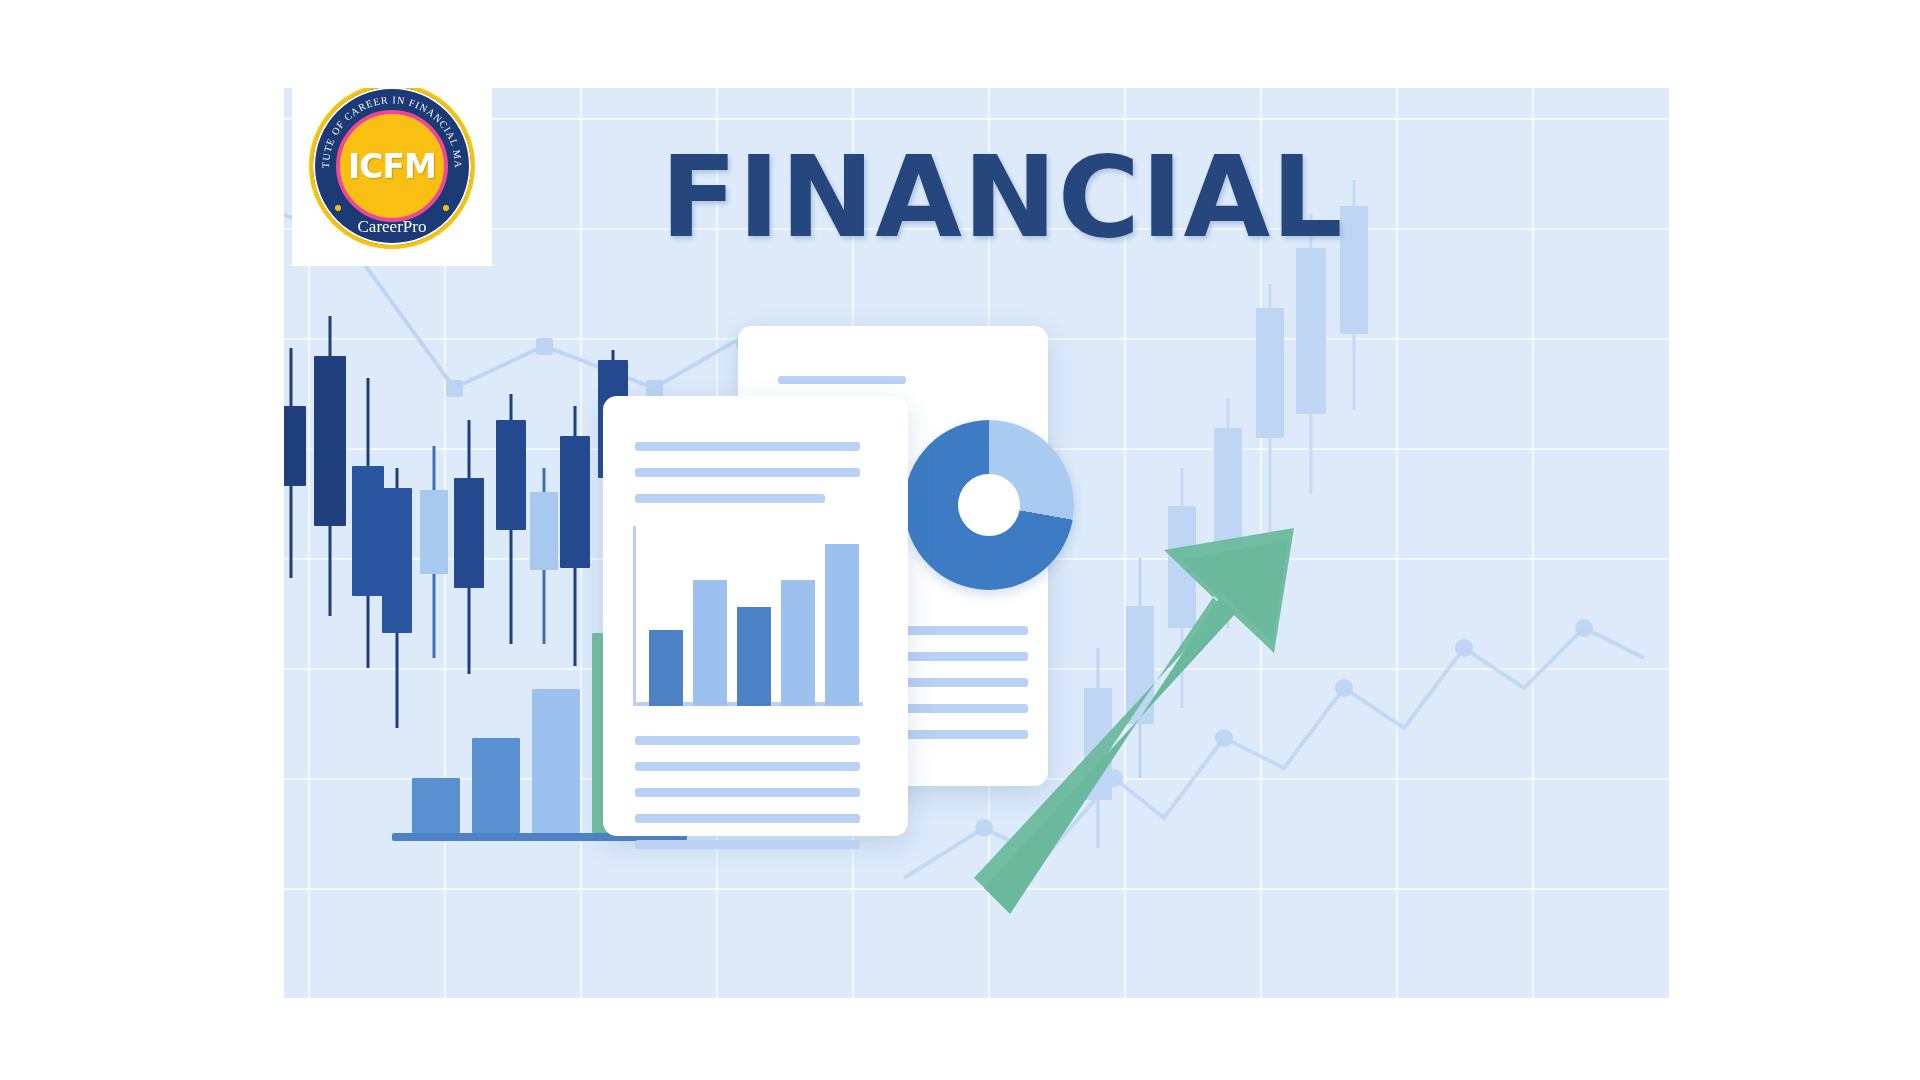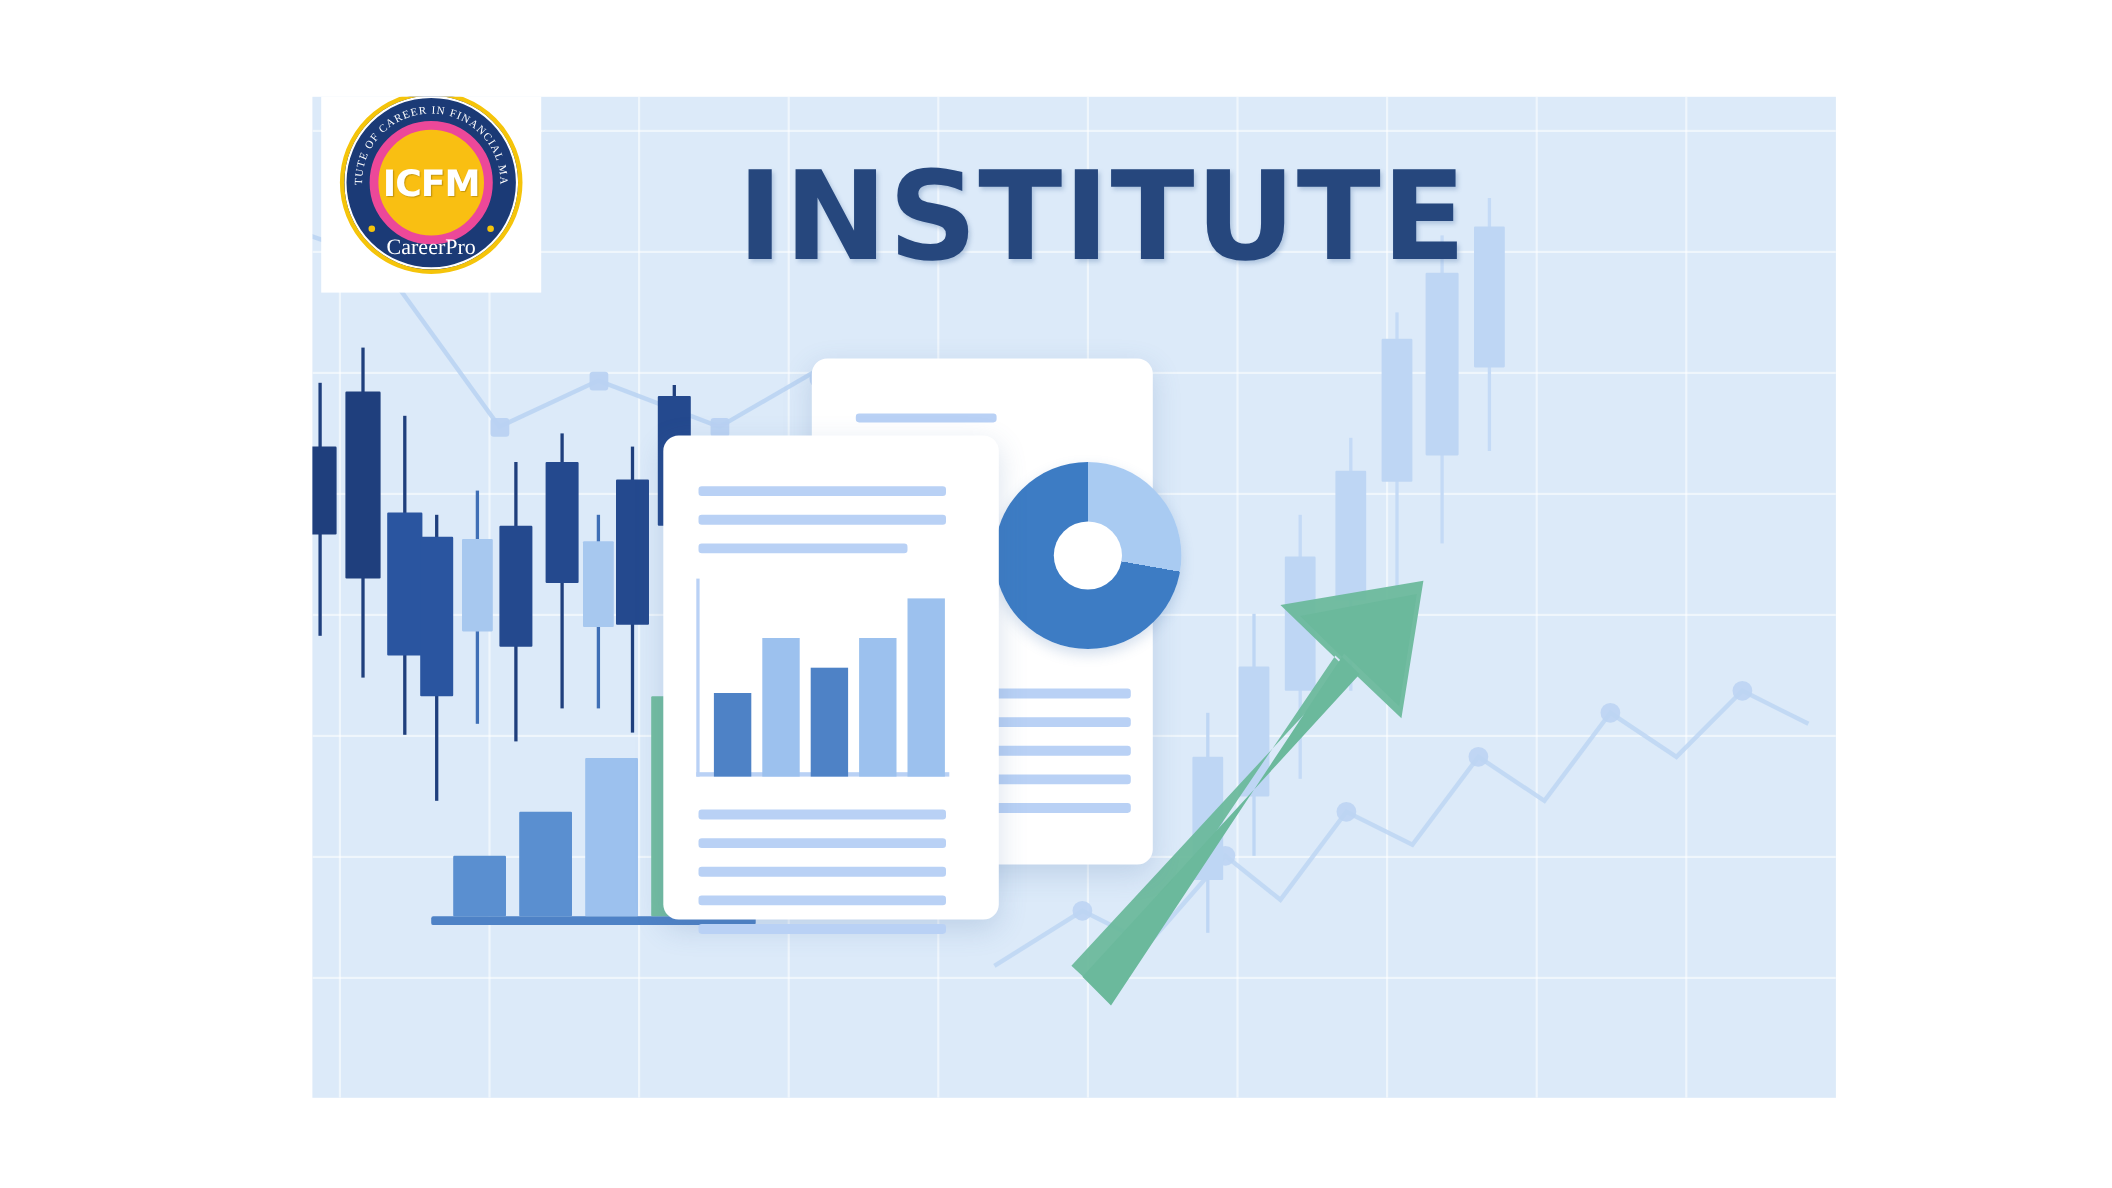--- a/index.html
+++ b/index.html
@@ -66,21 +66,21 @@
     background: #1b3a76;
     border: 4px solid #f5c40a;
     box-shadow: 0 0 0 2px #ffffff inset;
     display: flex; align-items: center; justify-content: center;
   }
   .logo-inner-ring {
     position: absolute;
     width: 112px; height: 112px;
     border-radius: 50%;
     background: #f9bf12;
-    border: 8px solid #ec4899;
+    border: 4px solid #ec4899;
     display: flex; align-items: center; justify-content: center;
   }
   .logo-acronym {
     font-family: "DejaVu Sans", sans-serif;
     font-weight: bold;
     font-size: 33px;
     color: #ffffff;
     letter-spacing: -1px;
     text-shadow: 1px 1px 1px rgba(120,90,0,.4);
   }
@@ -93,21 +93,21 @@
     font-family: "Liberation Serif", serif;
     fill: #ffffff;
     font-size: 10.5px;
     letter-spacing: 1.1px;
   }
   .logo-bottom-text {
     position: absolute;
     bottom: 8px; left: 0; right: 0;
     text-align: center;
     font-family: "Liberation Serif", serif;
-    font-size: 20px;
+    font-size: 17px;
     color: #ffffff;
   }
   .logo-dot {
     position: absolute;
     width: 6px; height: 6px; border-radius: 50%;
     background: #f5c40a;
   }
 
   
   .candle { position: absolute; }
@@ -339,21 +339,21 @@
       </div>
 
       <div class="doc-line" style="left:32px; top:340px; width:225px; height:9px;"></div>
       <div class="doc-line" style="left:32px; top:366px; width:225px; height:9px;"></div>
       <div class="doc-line" style="left:32px; top:392px; width:225px; height:9px;"></div>
       <div class="doc-line" style="left:32px; top:418px; width:225px; height:9px;"></div>
       <div class="doc-line" style="left:32px; top:444px; width:225px; height:9px;"></div>
     </div>
 
     <div id="title-block">
-      <div class="title-line l2">INSTITUTE</div>
+      <div class="title-line l2">FINANCIAL</div>
     </div>
 
     <div id="logo-box">
       <div class="logo-circle">
         <svg class="logo-arc-text" viewBox="0 0 166 166">
           <defs>
             <path id="arcpath" d="M 17,83 A 66,66 0 1 1 149,83" fill="none"></path>
           </defs>
           <text>
             <textPath href="#arcpath" startOffset="50%" text-anchor="middle">INSTITUTE OF CAREER IN FINANCIAL MARKET</textPath>

